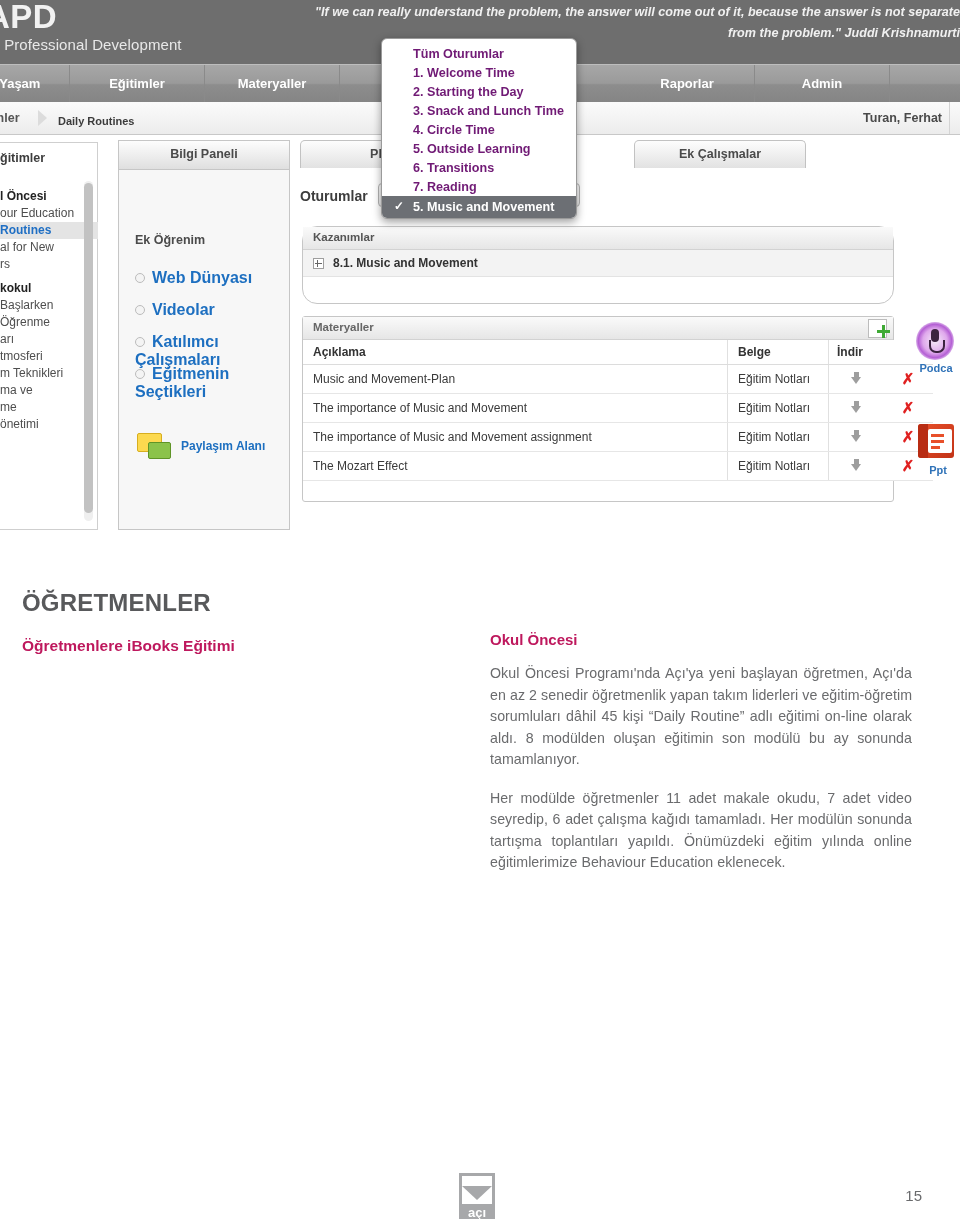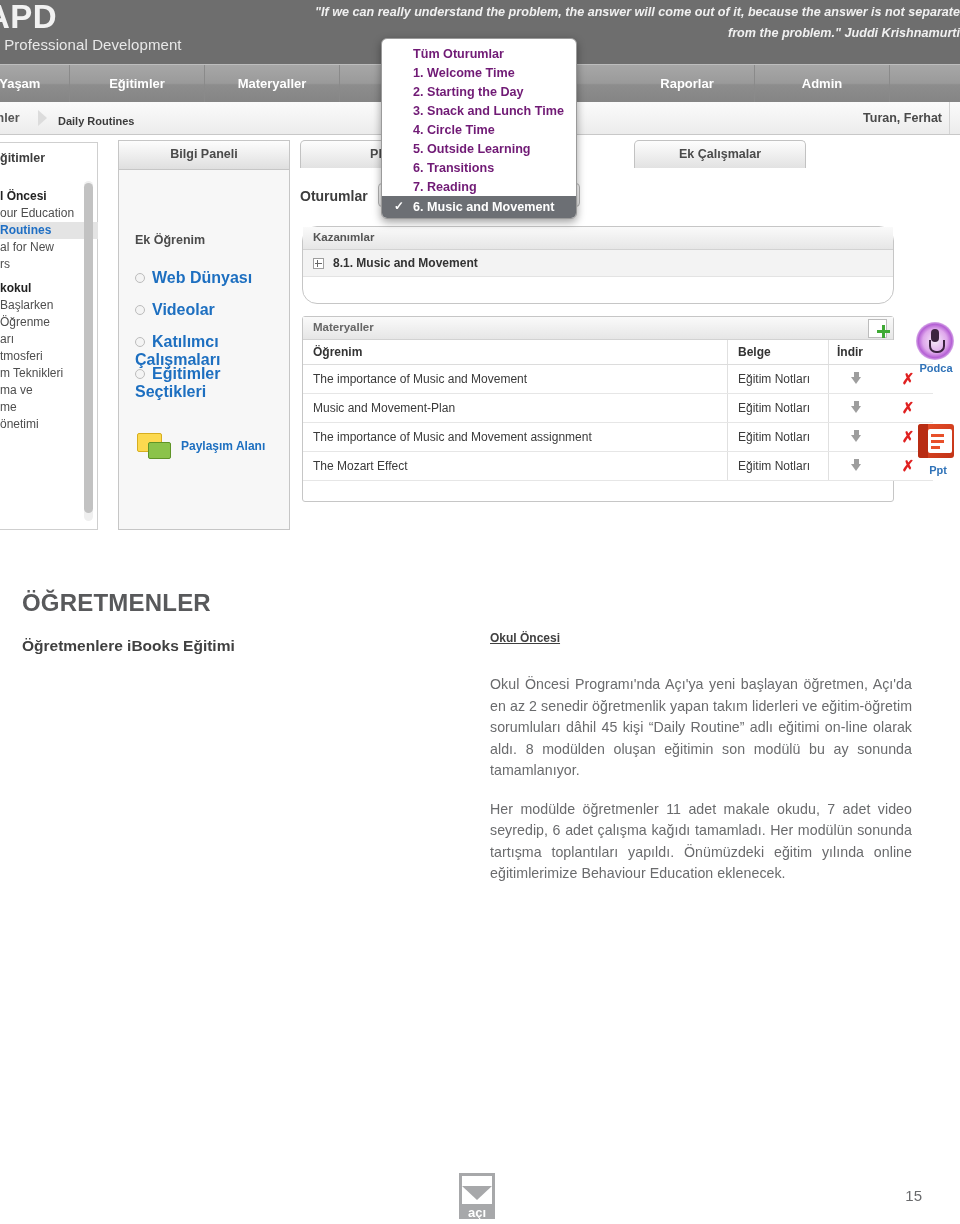--- a/index.html
+++ b/index.html
@@ -313,23 +313,23 @@
   .article{position:absolute;left:0;top:531px;width:960px;height:693px;}
 
   .kicker{
     position:absolute;left:22px;top:58px;
     font-size:24px;font-weight:bold;color:#58595b;letter-spacing:.2px;
   }
   .lcol{position:absolute;left:22px;top:106px;width:414px;}
   .rcol{position:absolute;left:490px;top:100px;width:422px;}
 
   .sub-h{
-    font-size:15.5px;font-weight:bold;color:#404040;margin:0 0 29px 0;
-  }
-  .sub-h.r{font-size:12px;text-decoration:underline;}
+    font-size:15.5px;font-weight:bold;color:#be185d;margin:0 0 15px 0;
+  }
+  .sub-h.r{font-size:15px;}
   .body-p{
     font-size:14.2px;line-height:21.5px;color:#6a6b6d;
     text-align:justify;margin:0 0 17px 0;
     letter-spacing:.05px;
   }
 
   
   .logo{
     position:absolute;left:459px;top:1173px;width:40px;height:46px;
   }
@@ -419,21 +419,21 @@
     <div class="linkrow" style="top:128px;">
       <span class="bullet"></span><span>Web Dünyası</span>
     </div>
     <div class="linkrow" style="top:160px;">
       <span class="bullet"></span><span>Videolar</span>
     </div>
     <div class="linkrow" style="top:192px;">
       <span class="bullet"></span><span>Katılımcı Çalışmaları</span>
     </div>
     <div class="linkrow" style="top:224px;">
-      <span class="bullet"></span><span>Eğitimler Seçtikleri</span>
+      <span class="bullet"></span><span>Eğitmenin Seçtikleri</span>
     </div>
 
     <div class="share" style="top:296px;">
       <span class="share-ico">
         <span class="bub-y"></span>
         <span class="bub-g"></span>
       </span>
       <span class="share-lbl">Paylaşım Alanı</span>
     </div>
   </div>
@@ -450,35 +450,35 @@
 
   <div class="mat">
     <div class="mat-head">
       <span>Materyaller</span>
       <span class="add-btn"></span>
       <span class="plus-g"></span>
     </div>
     <table class="mat-table">
       <thead>
         <tr>
-          <th class="col-desc">Öğrenim</th>
+          <th class="col-desc">Açıklama</th>
           <th class="col-belge">Belge</th>
           <th class="col-dl" style="text-align:left;padding-left:8px;margin-left:25px;">İndir</th>
           <th class="col-x"></th>
         </tr>
       </thead>
       <tbody>
         <tr>
-          <td class="col-desc">The importance of Music and Movement</td>
+          <td class="col-desc">Music and Movement-Plan</td>
           <td class="col-belge">Eğitim Notları</td>
           <td class="col-dl"><span class="dl-arrow"></span></td>
           <td class="col-x"><span class="x-mark">✗</span></td>
         </tr>
         <tr>
-          <td class="col-desc">Music and Movement-Plan</td>
+          <td class="col-desc">The importance of Music and Movement</td>
           <td class="col-belge">Eğitim Notları</td>
           <td class="col-dl"><span class="dl-arrow"></span></td>
           <td class="col-x"><span class="x-mark">✗</span></td>
         </tr>
         <tr>
           <td class="col-desc">The importance of Music and Movement assignment</td>
           <td class="col-belge">Eğitim Notları</td>
           <td class="col-dl"><span class="dl-arrow"></span></td>
           <td class="col-x"><span class="x-mark">✗</span></td>
         </tr>
@@ -513,21 +513,21 @@
   <div class="dropdown">
     <div class="dd-item">Tüm Oturumlar</div>
     <div class="dd-item">1. Welcome Time</div>
     <div class="dd-item">2. Starting the Day</div>
     <div class="dd-item">3. Snack and Lunch Time</div>
     <div class="dd-item">4. Circle Time</div>
     <div class="dd-item">5. Outside Learning</div>
     <div class="dd-item">6. Transitions</div>
     <div class="dd-item">7. Reading</div>
     <div class="dd-item sel">
-      <span class="dd-check">✓</span><span>6. Music and Movement</span>
+      <span class="dd-check">✓</span><span>5. Music and Movement</span>
     </div>
   </div>
 
 </div>
 
 <div class="article">
   <div class="kicker">ÖĞRETMENLER</div>
 
   <div class="lcol">
     <div class="sub-h">Öğretmenlere iBooks Eğitimi</div>

